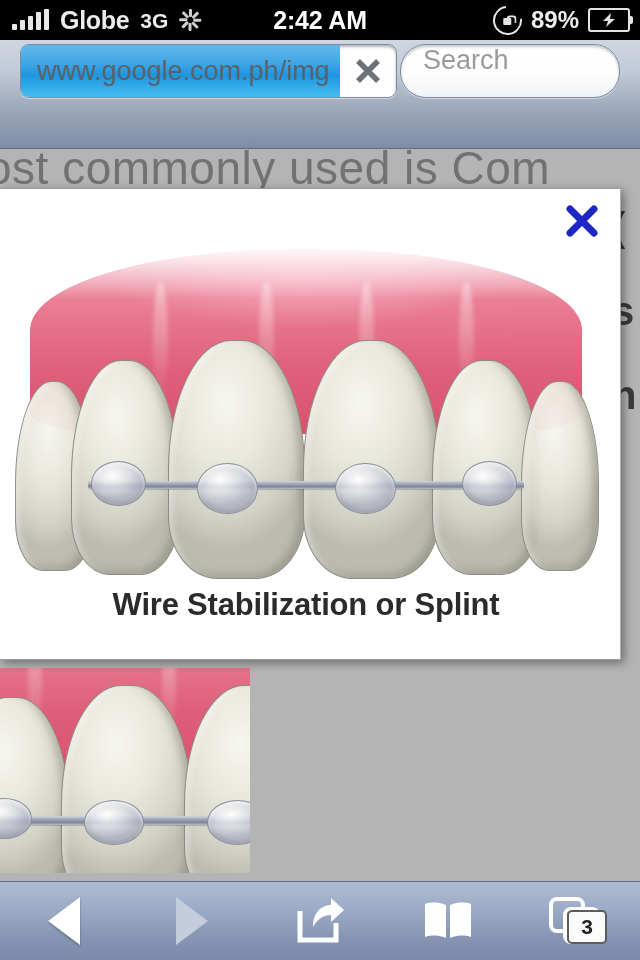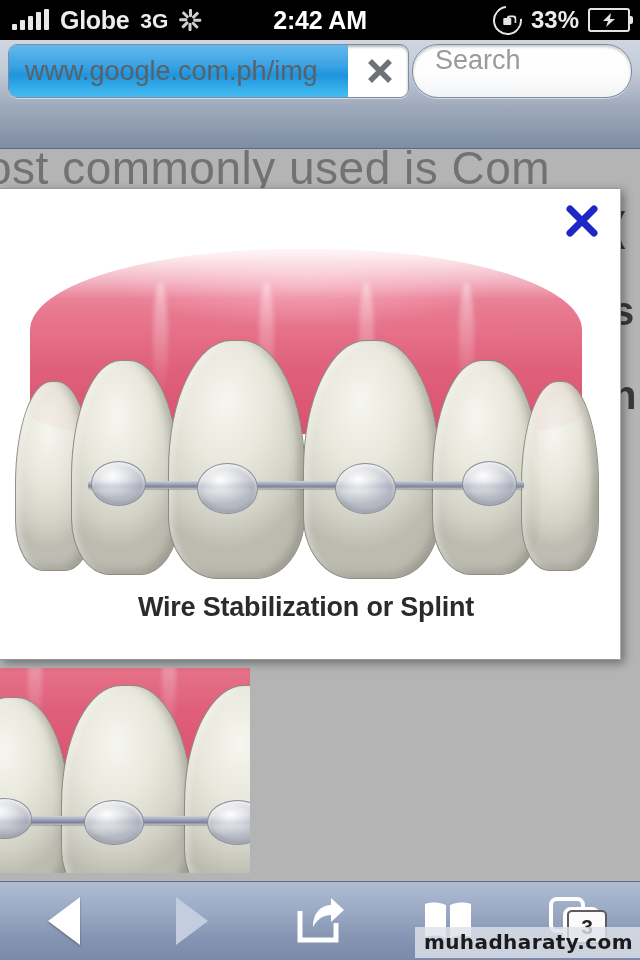--- a/index.html
+++ b/index.html
@@ -169,21 +169,21 @@
     font-weight: bold;
     color: #23303f;
     text-shadow: 0 1px 0 rgba(255,255,255,0.55);
     white-space: nowrap;
     overflow: hidden;
   }
   #chrome-row {
     display: flex;
     align-items: center;
     gap: 3px;
-    padding: 0 8px;
+    padding: 0 20px;
     height: 62px;
   }
   #url-field {
     flex: 1 1 auto;
     height: 52px;
     background: #ffffff;
     border: 1px solid #7d8ca1;
     border-radius: 9px;
     box-shadow: inset 0 2px 3px rgba(0,0,0,0.30), 0 1px 0 rgba(255,255,255,0.5);
     position: relative;
@@ -463,21 +463,21 @@
         <i style="transform:rotate(135deg)"></i>
         <i style="transform:rotate(180deg)"></i>
         <i style="transform:rotate(225deg)"></i>
         <i style="transform:rotate(270deg)"></i>
         <i style="transform:rotate(315deg)"></i>
       </span>
     </div>
     <div class="sb-center">2:42 AM</div>
     <div class="sb-right">
       <span class="rot-lock"></span>
-      <span class="batt-pct">33%</span>
+      <span class="batt-pct">89%</span>
       <span class="battery">
         <svg width="20" height="16" viewBox="0 0 20 16" aria-hidden="true">
           <polygon points="12,1 4,9 9,9 7,15 16,7 11,7" fill="#e4e4e4"></polygon>
         </svg>
       </span>
     </div>
   </div>
 
   <div id="browser-chrome">
     <div id="chrome-row">
@@ -546,21 +546,21 @@
       <div class="tooth" style="left:49.5%;top:26%; width:23%; height:58%;"></div>
       <div class="tooth" style="left:71.5%;top:31%; width:18%; height:52%;"></div>
       <div class="tooth side" style="left:86.5%;top:36%; width:13%; height:46%;"></div>
 
       <div class="wire" style="left:13%; top:60.5%; width:74%; height:1.9%;"></div>
       <div class="bracket" style="left:13.5%; top:55.5%; width:9%;   height:10.5%;"></div>
       <div class="bracket" style="left:31.5%; top:56%;   width:10%;  height:12%;"></div>
       <div class="bracket" style="left:55%;   top:56%;   width:10%;  height:12%;"></div>
       <div class="bracket" style="left:76.5%; top:55.5%; width:9%;   height:10.5%;"></div>
 
-      <div class="caption" style="bottom:5%; font-size:27px;">Wire Stabilization or Splint</div>
+      <div class="caption" style="bottom:5%; font-size:31px;">Wire Stabilization or Splint</div>
     </div>
   </div>
 
   <div id="bottom-toolbar">
     <div class="tb-btn">
       <span class="tri-back"></span>
     </div>
     <div class="tb-btn">
       <span class="tri-fwd"></span>
     </div>
@@ -584,15 +584,14 @@
       <span>
         <svg width="56" height="50" viewBox="0 0 56 50" aria-hidden="true">
           <rect x="3" y="3" width="32" height="32" rx="6" ry="6" stroke="#ffffff" stroke-width="4" fill="none"></rect>
           <rect x="17" y="13" width="33" height="33" rx="6" ry="6" stroke="#ffffff" stroke-width="4" fill="#8a98b4"></rect>
         </svg>
       </span>
       <span id="tabs-badge">3</span>
     </div>
   </div>
 
-  <div id="watermark">muhadharaty.com</div>
 
 </div>
 
 </body></html>

